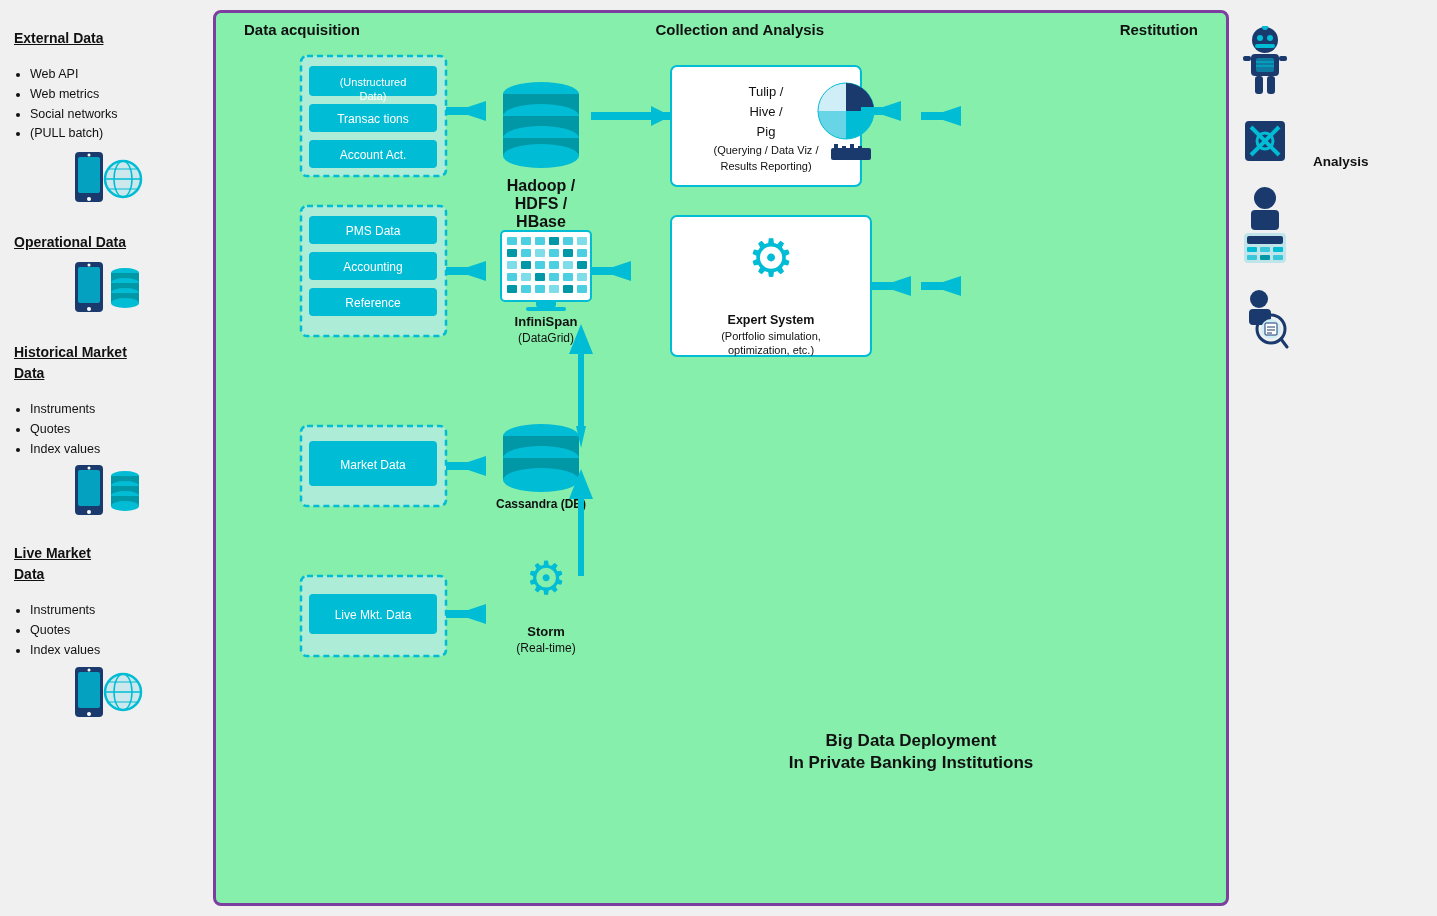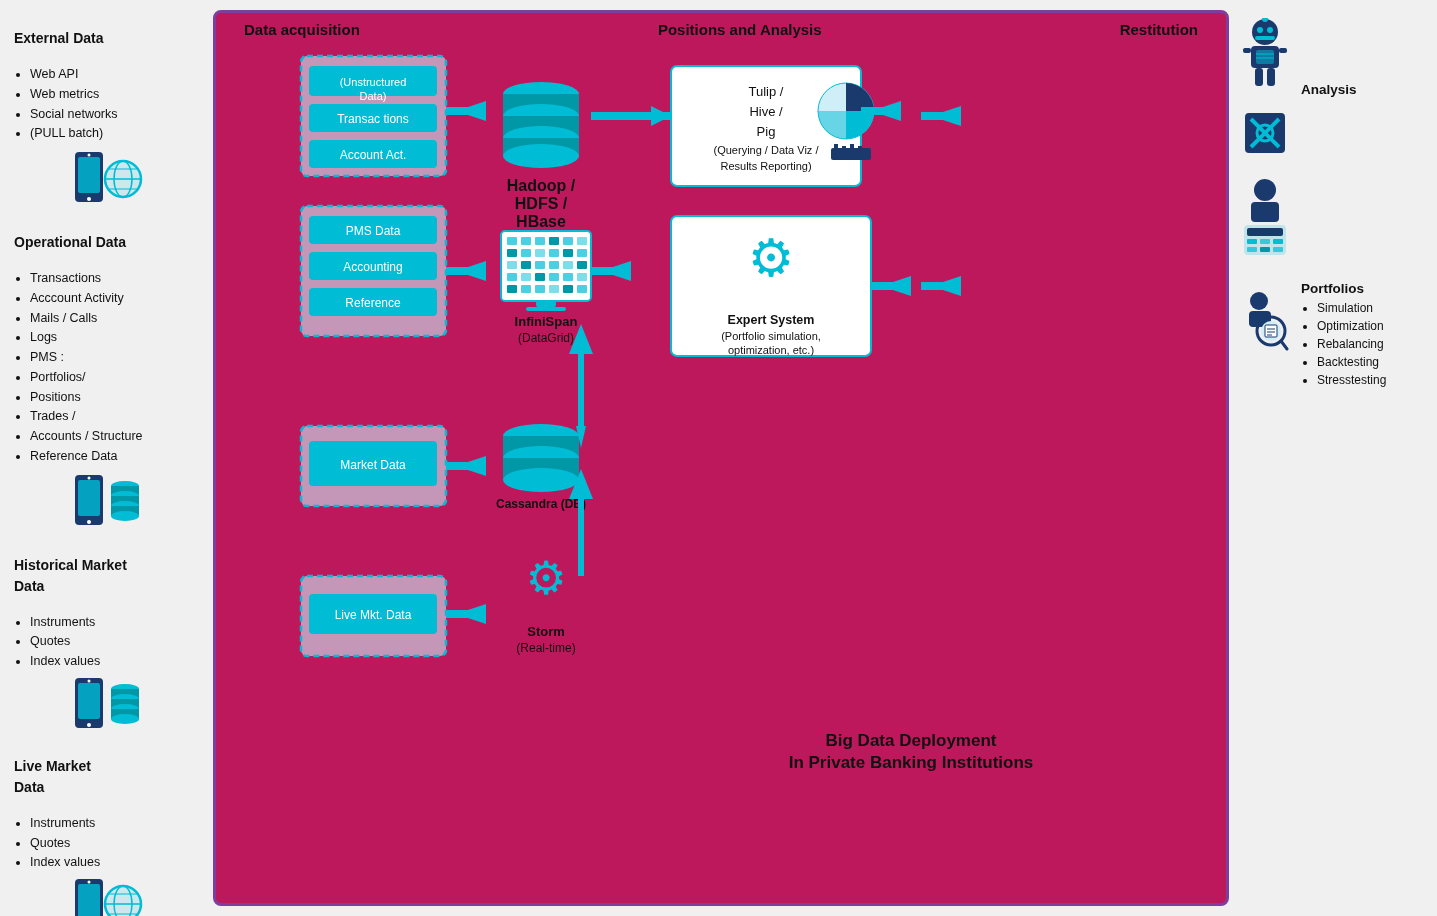--- a/index.html
+++ b/index.html
@@ -25,20 +25,21 @@
       flex-shrink: 0;
       padding: 8px 4px;
       font-size: 12.5px;
       line-height: 1.5;
     }
     .left-panel .section-title {
       font-weight: bold;
       font-size: 14px;
       margin-top: 10px;
       margin-bottom: 2px;
+      text-decoration: underline;
     }
     .left-panel ul {
       list-style: disc;
       padding-left: 16px;
       margin-top: 16px;
     }
     .left-panel ul li {
       margin-bottom: 1px;
     }
     .device-icon {
@@ -46,43 +47,44 @@
       font-size: 36px;
       margin: 4px 0;
       color: #1a3a6e;
     }
 
     
     .center-panel {
       flex: 1;
       border: 3px solid #7c3fa0;
       border-radius: 8px;
-      background: #be185d;
+      background: #86efac;
       position: relative;
       padding: 8px;
       min-width: 820px;
     }
     .center-header-section {
       font-weight: bold;
       font-size: 15px;
       color: #111;
     }
 
     
     .right-panel {
       width: 190px;
       flex-shrink: 0;
       padding: 8px 4px;
       font-size: 12.5px;
     }
     .right-section {
       margin-bottom: 14px;
       display: flex;
-      gap: 12px;
-      align-items: center;
+      gap: 24px;
+      align-items: flex-end;
+      margin-top: 8px;
     }
     .right-section-icon {
       font-size: 38px;
       color: #1a3a6e;
       flex-shrink: 0;
       width: 48px;
       text-align: center;
     }
     .right-section-content .section-title {
       font-weight: bold;
@@ -123,32 +125,20 @@
         <circle cx="50" cy="32" r="18" fill="none" stroke="#00bcd4" stroke-width="2.5"></circle>
         <circle cx="50" cy="32" r="18" fill="#00bcd4" opacity="0.15"></circle>
         <ellipse cx="50" cy="32" rx="9" ry="18" fill="none" stroke="#00bcd4" stroke-width="1.5"></ellipse>
         <line x1="32" y1="32" x2="68" y2="32" stroke="#00bcd4" stroke-width="1.5"></line>
         <line x1="34" y1="22" x2="66" y2="22" stroke="#00bcd4" stroke-width="1"></line>
         <line x1="34" y1="42" x2="66" y2="42" stroke="#00bcd4" stroke-width="1"></line>
       </svg>
     </div>
 
     <div class="section-title">Operational Data</div>
-    <ul>
-      <li>Transactions</li>
-      <li>Acccount  Activity</li>
-      <li>Mails / Calls</li>
-      <li>Logs</li>
-      <li>PMS :</li>
-      <li>Portfolios/</li>
-      <li>Positions</li>
-      <li>Trades /</li>
-      <li>Accounts / Structure</li>
-      <li>Reference Data</li>
-    </ul>
 
     <div class="device-icon">
       <svg width="70" height="60" viewBox="0 0 70 60">
 
         <rect x="2" y="5" width="28" height="50" rx="4" fill="#1a3a6e"></rect>
         <rect x="5" y="10" width="22" height="36" rx="2" fill="#00bcd4" opacity="0.8"></rect>
         <circle cx="16" cy="52" r="2" fill="#fff"></circle>
         <circle cx="16" cy="8" r="1.5" fill="#fff"></circle>
 
         <ellipse cx="52" cy="16" rx="14" ry="5" fill="#00bcd4"></ellipse>
@@ -205,21 +195,21 @@
         <line x1="34" y1="38" x2="66" y2="38" stroke="#00bcd4" stroke-width="1"></line>
       </svg>
     </div>
 
   </div>
 
   <div class="center-panel">
     
     <div style="display:flex; justify-content:space-between; padding: 0 20px 8px 20px;">
       <span class="center-header-section">Data acquisition</span>
-      <span class="center-header-section">Positions and Analysis</span>
+      <span class="center-header-section">Collection and Analysis</span>
       <span class="center-header-section">Restitution</span>
     </div>
 
     
     <svg width="100%" height="790" viewBox="0 0 860 790">
 
       <rect x="10" y="10" width="145" height="120" rx="6" fill="rgba(200,235,245,0.6)" stroke="#00bcd4" stroke-width="2.5" stroke-dasharray="6,4"></rect>
       <rect x="18" y="20" width="128" height="30" rx="4" fill="#00bcd4"></rect>
       <text x="82" y="40" text-anchor="middle" fill="white" font-size="11" font-family="Arial">(Unstructured</text>
       <text x="82" y="54" text-anchor="middle" fill="white" font-size="11" font-family="Arial">Data)</text>
@@ -465,27 +455,17 @@
           <circle cx="30" cy="40" r="10" fill="#d0eef8"></circle>
 
           <rect x="24" y="34" width="12" height="12" rx="1" fill="#fff" stroke="#1a3a6e" stroke-width="1"></rect>
           <line x1="26" y1="38" x2="34" y2="38" stroke="#1a3a6e" stroke-width="1"></line>
           <line x1="26" y1="41" x2="34" y2="41" stroke="#1a3a6e" stroke-width="1"></line>
           <line x1="26" y1="44" x2="31" y2="44" stroke="#1a3a6e" stroke-width="1"></line>
 
           <line x1="40" y1="50" x2="46" y2="58" stroke="#1a3a6e" stroke-width="3" stroke-linecap="round"></line>
         </svg>
       </div>
-      <div class="right-section-content">
-        <div class="section-title">Portfolios</div>
-        <ul>
-          <li>Simulation</li>
-          <li>Optimization</li>
-          <li>Rebalancing</li>
-          <li>Backtesting</li>
-          <li>Stresstesting</li>
-        </ul>
-      </div>
     </div>
 
   </div>
 
 </div>
 
 </body></html>

